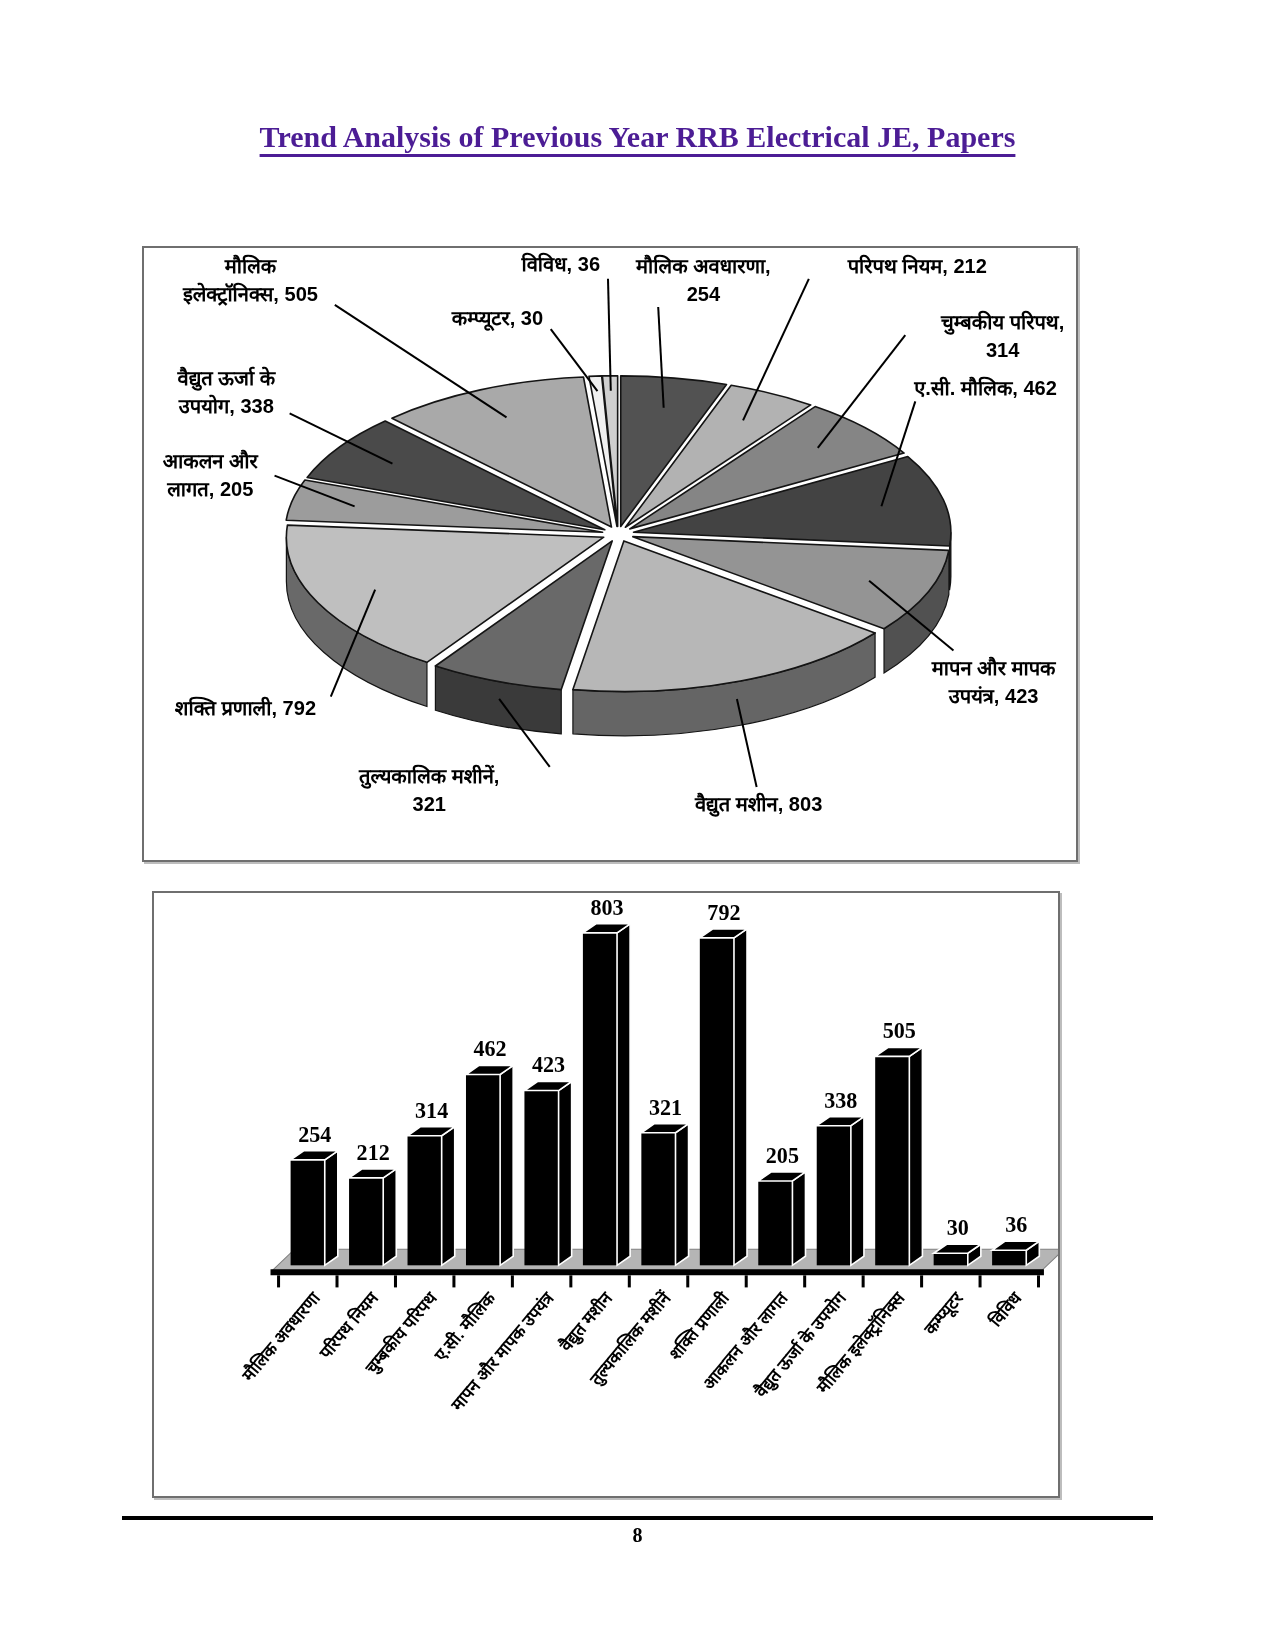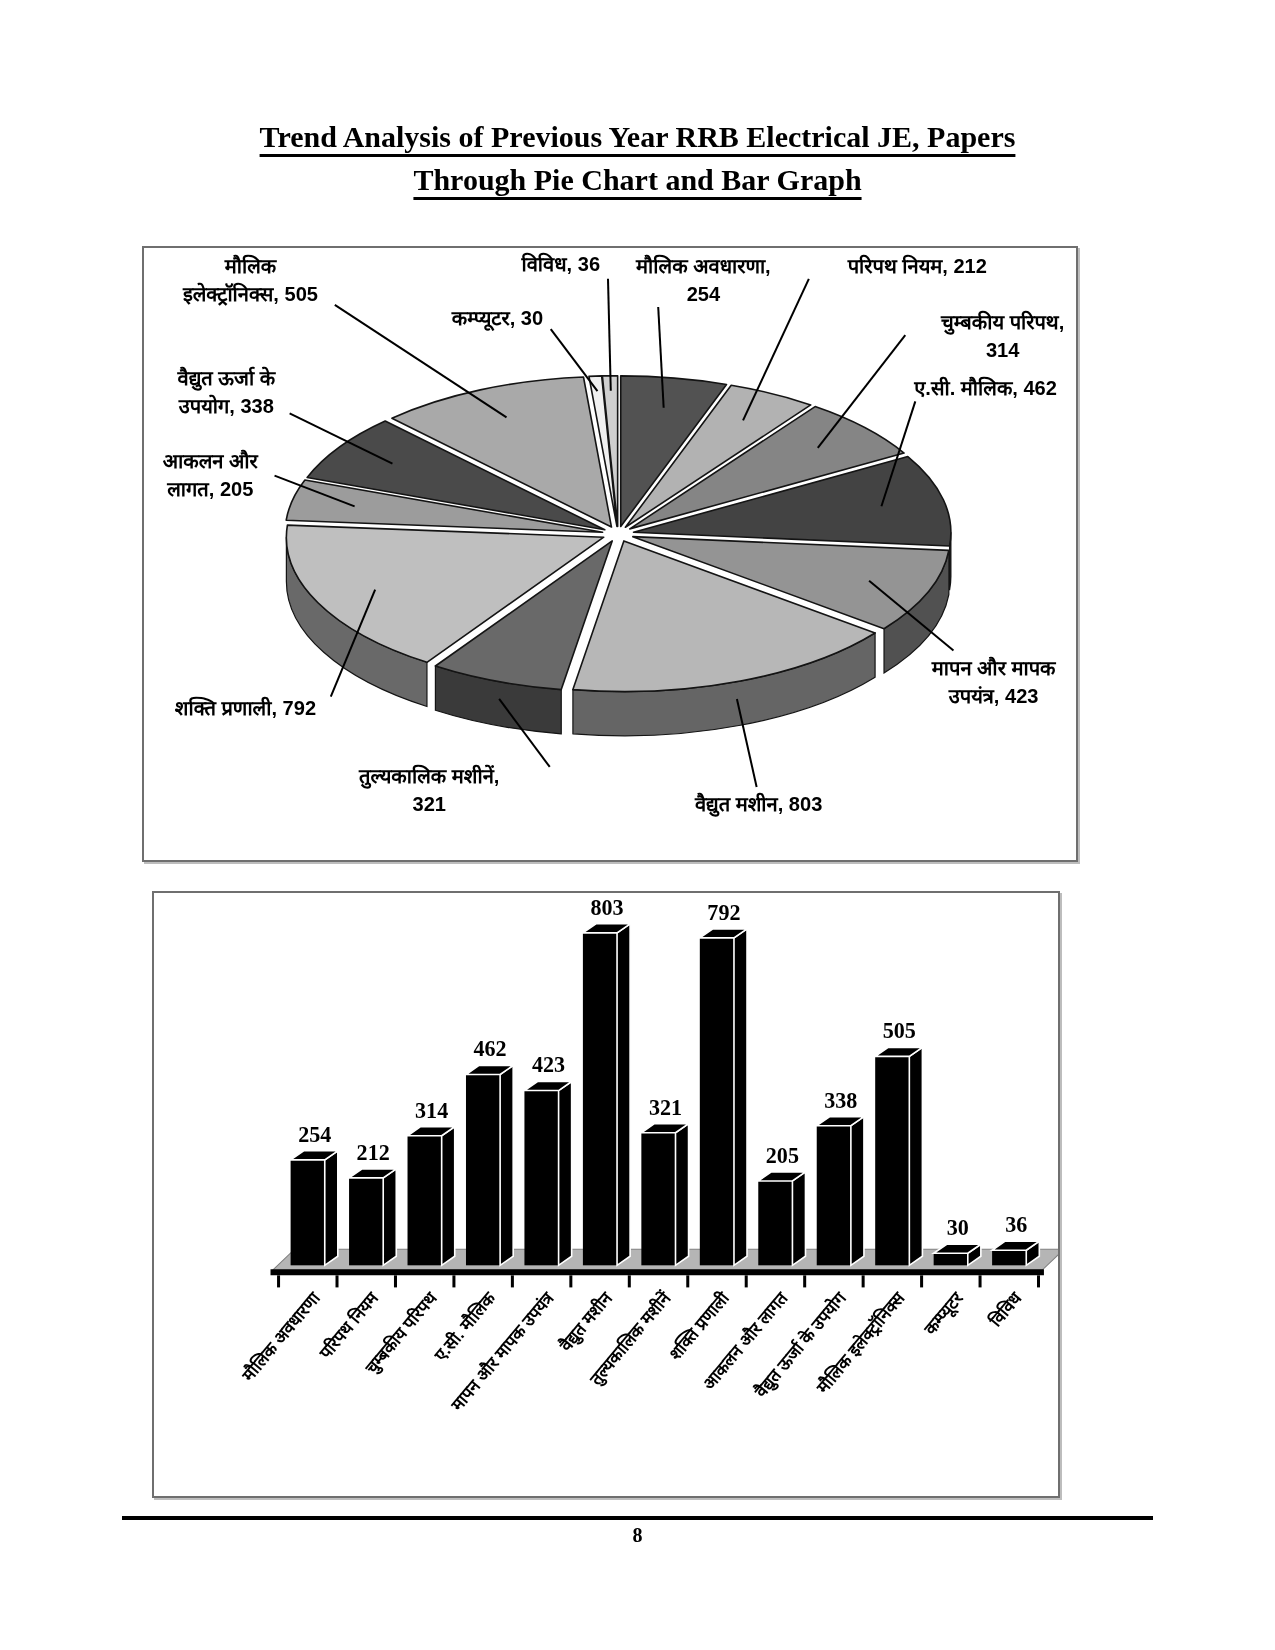--- a/index.html
+++ b/index.html
@@ -1,37 +1,36 @@
 <!DOCTYPE html>
 <html><head>
 <meta charset="utf-8">
 <style>
   html,body{margin:0;padding:0;background:#ffffff;}
   .page{position:relative;width:1275px;height:1650px;background:#ffffff;overflow:hidden;
         font-family:"Liberation Serif", serif;}
   .title{position:absolute;left:0;top:116px;width:100%;text-align:center;
-         font-weight:bold;font-size:30px;line-height:1.42;color:#000000;}
+         font-weight:bold;font-size:30px;line-height:1.42;color:#4c1d95;}
   .title .tl{ text-decoration:underline;text-decoration-thickness:3px;text-underline-offset:7px;}
   .panel{position:absolute;background:#fff;border:2px solid #6f6f6f;box-shadow:2px 2px 0 #bdbdbd;}
   .pie-panel{left:142px;top:246px;width:932px;height:612px;}
   .bar-panel{left:152px;top:891px;width:904px;height:603px;}
   .panel svg{display:block;width:100%;height:100%;}
   .footer-line{position:absolute;left:122px;top:1516px;width:1031px;height:4px;background:#000;}
   .page-number{position:absolute;left:0;top:1524px;width:1275px;text-align:center;
                font-weight:bold;font-size:20px;color:#000;}
   text{user-select:none;}
 </style>
 </head>
 <body>
 
 <div class="page">
 
   <div class="title">
     <span class="tl">Trend Analysis of Previous Year RRB Electrical JE, Papers</span><br>
-    <span class="tl">Through Pie Chart and Bar Graph</span>
   </div>
 
   <div class="panel pie-panel">
     <svg id="pieSvg" viewBox="0 0 928 608">
         <path d="M803.4267153812534,282.379356930195 A316,150 0 0 1 802.109523644973,296.06087131848767 L802.109523644973,340.06087131848767 A316,150 0 0 0 803.4267153812534,326.379356930195 Z" fill="rgb(37,37,37)" stroke="#141414" stroke-width="1.2"></path>
         <path d="M801.38840526767,300.42424136052455 A316,150 0 0 1 736.8410258995973,378.40492716073055 L736.8410258995973,422.40492716073055 A316,150 0 0 0 801.38840526767,344.42424136052455 Z" fill="rgb(81,81,81)" stroke="#141414" stroke-width="1.2"></path>
         <path d="M281.74049000439,411.832577636225 A316,150 0 0 1 141.77289342057878,287.26219987741104 L141.77289342057878,331.26219987741104 A316,150 0 0 0 281.74049000439,455.832577636225 Z" fill="rgb(105,105,105)" stroke="#141414" stroke-width="1.2"></path>
         <path d="M727.9380323918807,382.63810718836146 A316,150 0 0 1 427.06447579532835,439.0297291211741 L427.06447579532835,483.0297291211741 A316,150 0 0 0 727.9380323918807,426.63810718836146 Z" fill="rgb(101,101,101)" stroke="#141414" stroke-width="1.2"></path>
         <path d="M415.45926880286095,439.0297291211741 A316,150 0 0 1 290.1649930875775,415.54628475867673 L290.1649930875775,459.54628475867673 A316,150 0 0 0 415.45926880286095,483.0297291211741 Z" fill="rgb(58,58,58)" stroke="#141414" stroke-width="1.2"></path>
         <path d="M474.6724659649828,276.6080641300295 L474.6724659649828,126.6080641300295 A316,150 0 0 1 580.0308501134175,135.19091263266293 Z" fill="#525252" stroke="#141414" stroke-width="1.6" stroke-linejoin="round"></path>

